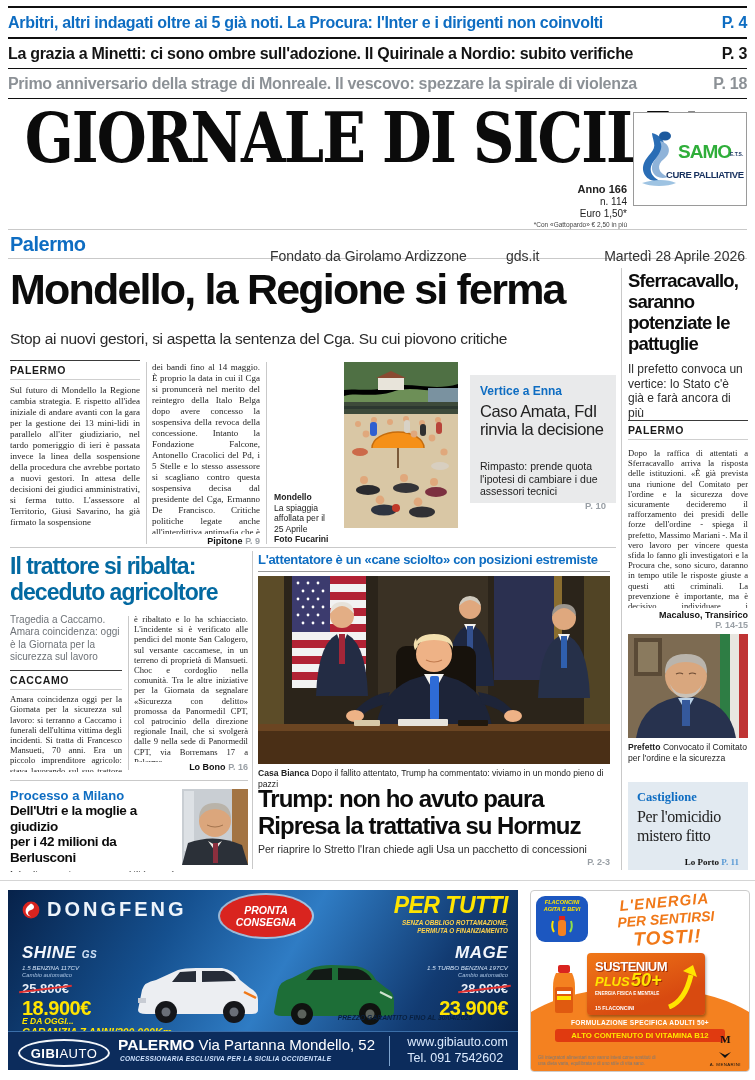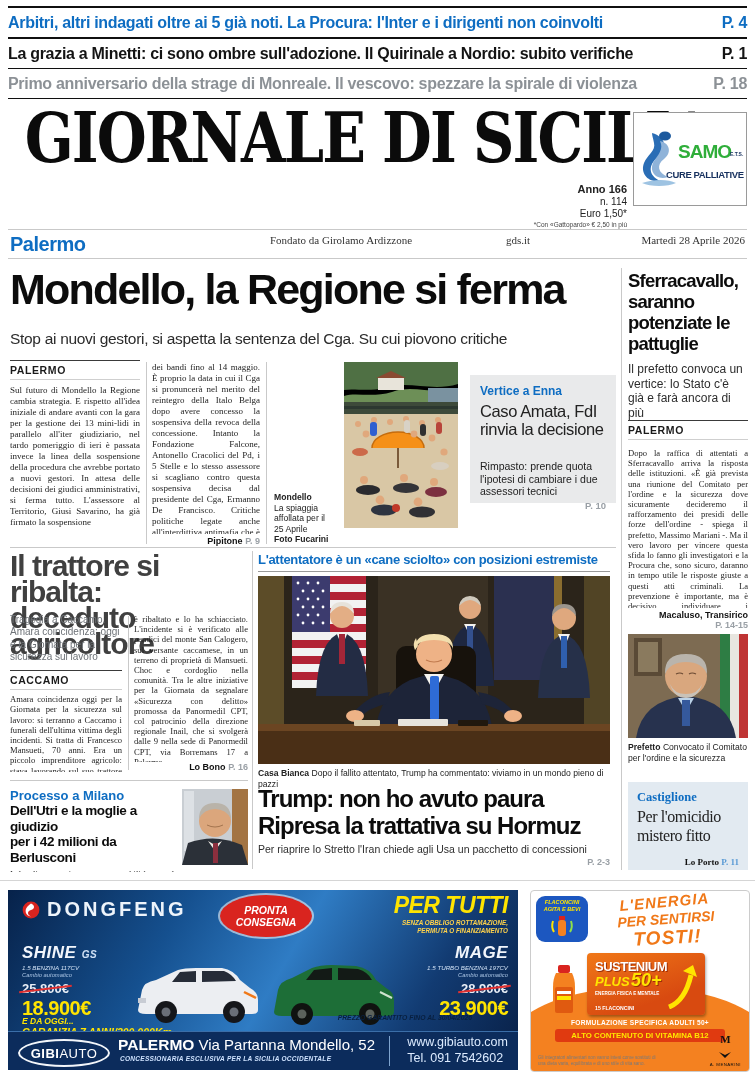--- a/index.html
+++ b/index.html
@@ -28,21 +28,21 @@
   .samo{position:absolute;right:8px;top:112px;width:112px;height:92px;border:1px solid #9a9a9a;
         background:#fff;cursor:pointer;}
   .samo-brand{position:absolute;left:44px;top:28px;font-weight:bold;font-size:19px;color:#2fae3a;letter-spacing:-1px;}
   .samo-ets{position:absolute;left:96px;top:38px;font-size:5px;font-weight:bold;color:#16305e;}
   .samo-tag{position:absolute;left:32px;top:56px;font-size:9.5px;font-weight:bold;color:#16305e;letter-spacing:-0.4px;}
 
   
   .dateline{position:absolute;left:8px;right:8px;top:229px;height:28px;
             border-top:1px solid #c9c9c9;border-bottom:1px solid #c9c9c9;}
   .ed{position:absolute;left:2px;top:3px;font-size:20px;font-weight:bold;color:#0e6dc2;letter-spacing:-0.5px;}
-  .dl-mid{position:absolute;top:4px;font-size:11px;color:#333;font-family:Liberation Serif, serif;}
+  .dl-mid{position:absolute;top:18px;font-size:14px;color:#333;}
 
   
   .lead-hl{position:absolute;left:10px;top:268px;width:606px;font-size:43px;line-height:1;
            font-weight:bold;letter-spacing:-1.8px;color:#0c0c0c;cursor:pointer;}
   .lead-sub{position:absolute;left:10px;top:330px;width:610px;font-size:15.5px;letter-spacing:-0.3px;
             color:#2b2b2b;white-space:nowrap;overflow:hidden;}
   .sec-head{font-size:10.5px;font-weight:bold;letter-spacing:0.6px;color:#1a1a1a;
             border-top:1.2px solid #3a3a3a;border-bottom:1px solid #cfcfcf;padding:3px 0 3px 0;}
   .serif{font-family:"Liberation Serif",serif;font-size:9px;line-height:11px;text-align:justify;color:#1d1d1d;}
   .serif-sm{font-family:"Liberation Serif",serif;font-size:8.6px;line-height:10.2px;text-align:justify;color:#1d1d1d;}
@@ -57,22 +57,22 @@
 
   
   .col{position:absolute;overflow:hidden;}
   .enna{position:absolute;left:470px;top:375px;width:146px;height:128px;background:#e9eaeb;
         padding:9px 10px;box-sizing:border-box;cursor:pointer;}
   .enna-k{font-size:12px;}
   .enna-t{font-size:16.5px;line-height:18px;color:#222;margin-top:4px;letter-spacing:-0.4px;}
   .enna-b{font-size:10.5px;line-height:12.5px;color:#222;margin-top:22px;}
   .enna-p{text-align:right;font-size:9.5px;margin-top:2px;}
 
-  .trac-hl{position:absolute;left:10px;top:553px;width:246px;font-size:30px;line-height:26px;
-           font-weight:bold;letter-spacing:-1px;color:#404040;cursor:pointer;}
+  .trac-hl{position:absolute;left:10px;top:553px;width:246px;font-size:23px;line-height:26px;
+           font-weight:bold;letter-spacing:-1px;color:#0369a1;cursor:pointer;}
   .standfirst{font-size:10px;line-height:12.3px;color:#6e7378;}
 
   .mini-hl{font-size:13.5px;line-height:15.5px;font-weight:bold;letter-spacing:-0.4px;color:#0c0c0c;cursor:pointer;}
 
   
   .trump-kick{position:absolute;left:258px;top:552px;width:352px;font-size:13px;font-weight:bold;letter-spacing:-0.3px;}
   .trump-hl{position:absolute;left:258px;top:786px;width:352px;font-size:24px;line-height:26.5px;
             font-weight:bold;letter-spacing:-1px;color:#0c0c0c;cursor:pointer;}
   .trump-sub{position:absolute;left:258px;top:843px;width:352px;font-size:10.5px;color:#2d2d2d;}
   .trump-page{position:absolute;left:258px;top:857px;width:352px;text-align:right;font-size:9px;}
@@ -161,21 +161,21 @@
 
 <div class="page">
 
   <div class="strip">
     <div class="strip-row r1">
       <span>Arbitri, altri indagati oltre ai 5 già noti. La Procura: l'Inter e i dirigenti non coinvolti</span>
       <span class="strip-page">P. 4</span>
     </div>
     <div class="strip-row r2">
       <span>La grazia a Minetti: ci sono ombre sull'adozione. Il Quirinale a Nordio: subito verifiche</span>
-      <span class="strip-page">P. 1</span>
+      <span class="strip-page">P. 3</span>
     </div>
     <div class="strip-row r3">
       <span>Primo anniversario della strage di Monreale. Il vescovo: spezzare la spirale di violenza</span>
       <span class="strip-page">P. 18</span>
     </div>
   </div>
 
   <div class="mast-title">GIORNALE DI SICILIA</div>
   <div class="mast-info">
     <div class="b">Anno 166</div>

